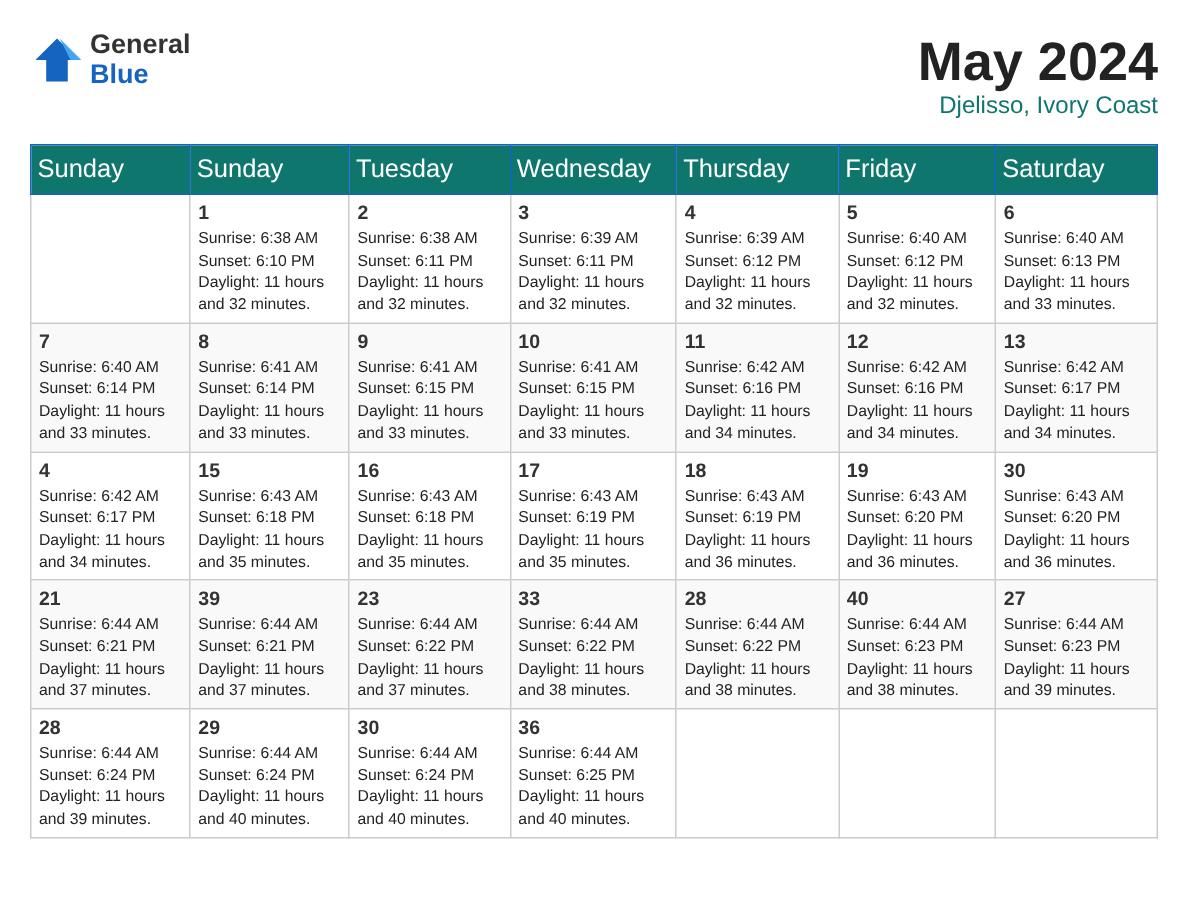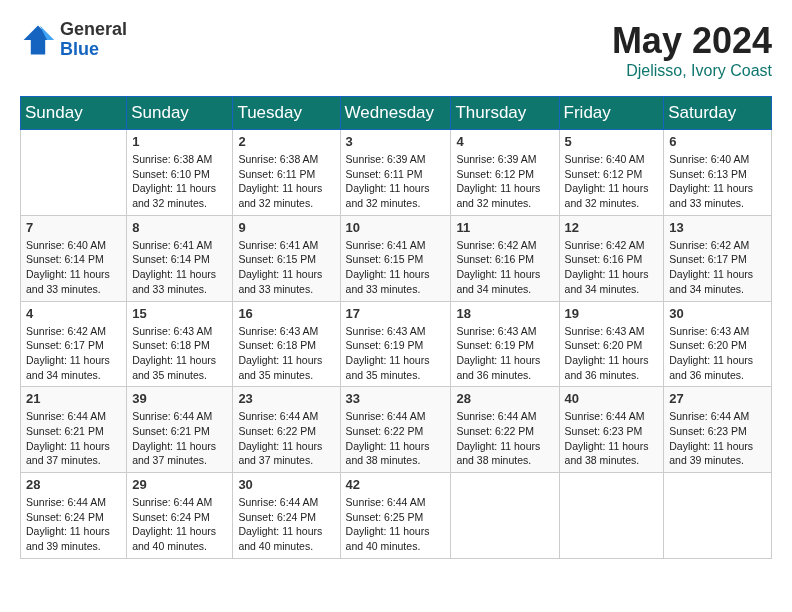--- a/index.html
+++ b/index.html
@@ -243,21 +243,21 @@
         </td>
         <td>
           <span class="day-num">29</span>
           <div class="day-info">Sunrise: 6:44 AM<br>Sunset: 6:24 PM<br>Daylight: 11 hours and 40 minutes.</div>
         </td>
         <td>
           <span class="day-num">30</span>
           <div class="day-info">Sunrise: 6:44 AM<br>Sunset: 6:24 PM<br>Daylight: 11 hours and 40 minutes.</div>
         </td>
         <td>
-          <span class="day-num">42</span>
+          <span class="day-num">36</span>
           <div class="day-info">Sunrise: 6:44 AM<br>Sunset: 6:25 PM<br>Daylight: 11 hours and 40 minutes.</div>
         </td>
         <td class="empty"></td>
         <td class="empty"></td>
         <td class="empty"></td>
       </tr>
     </tbody>
 </table>
 
 </body></html>

